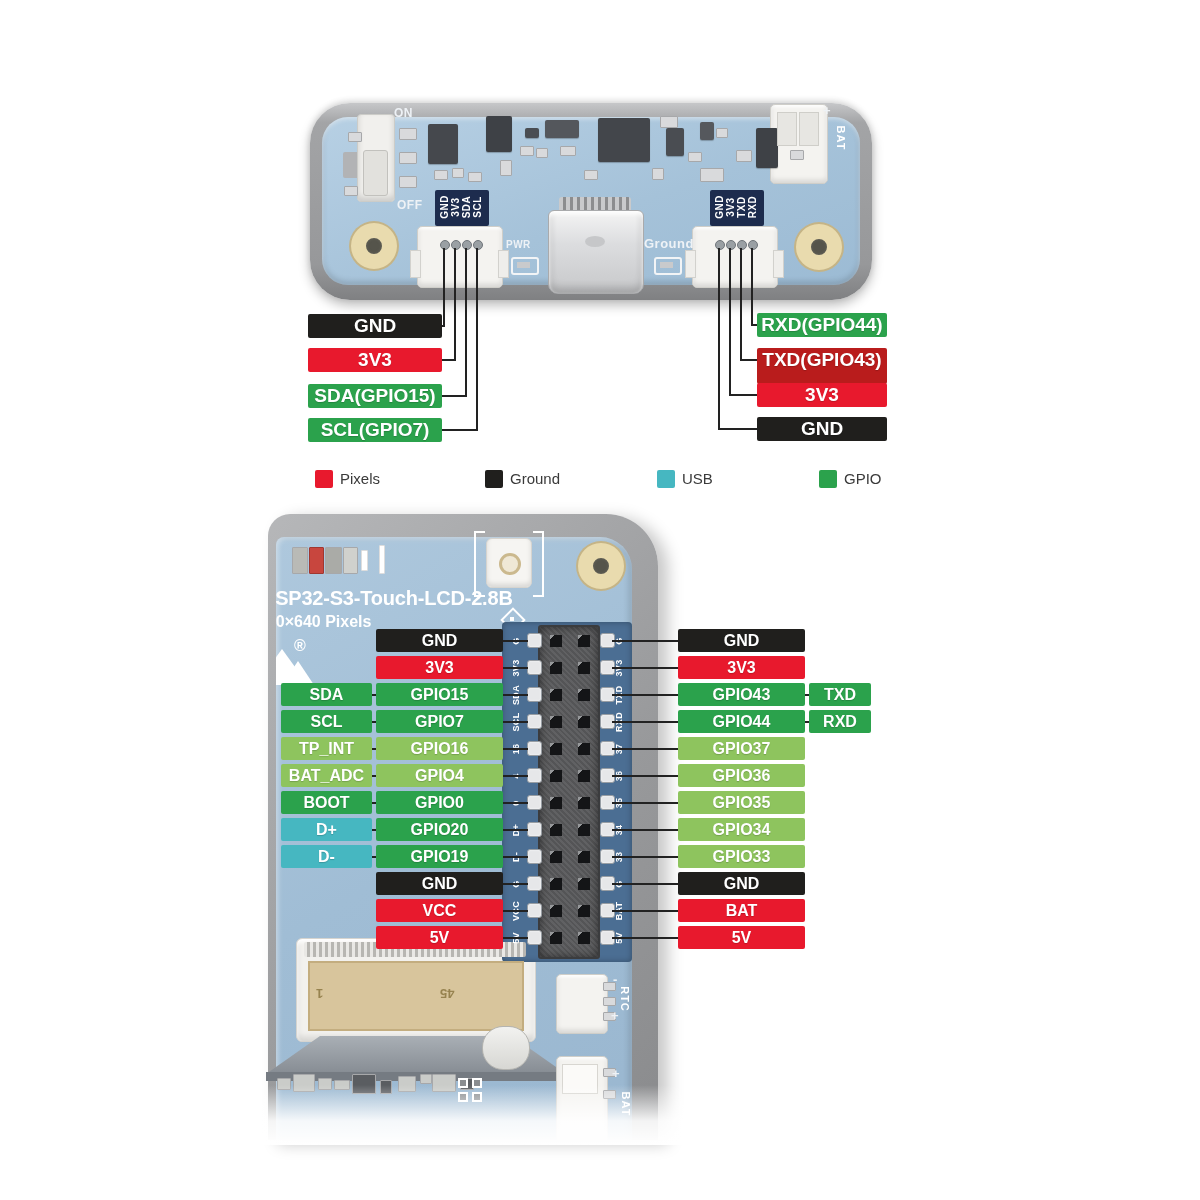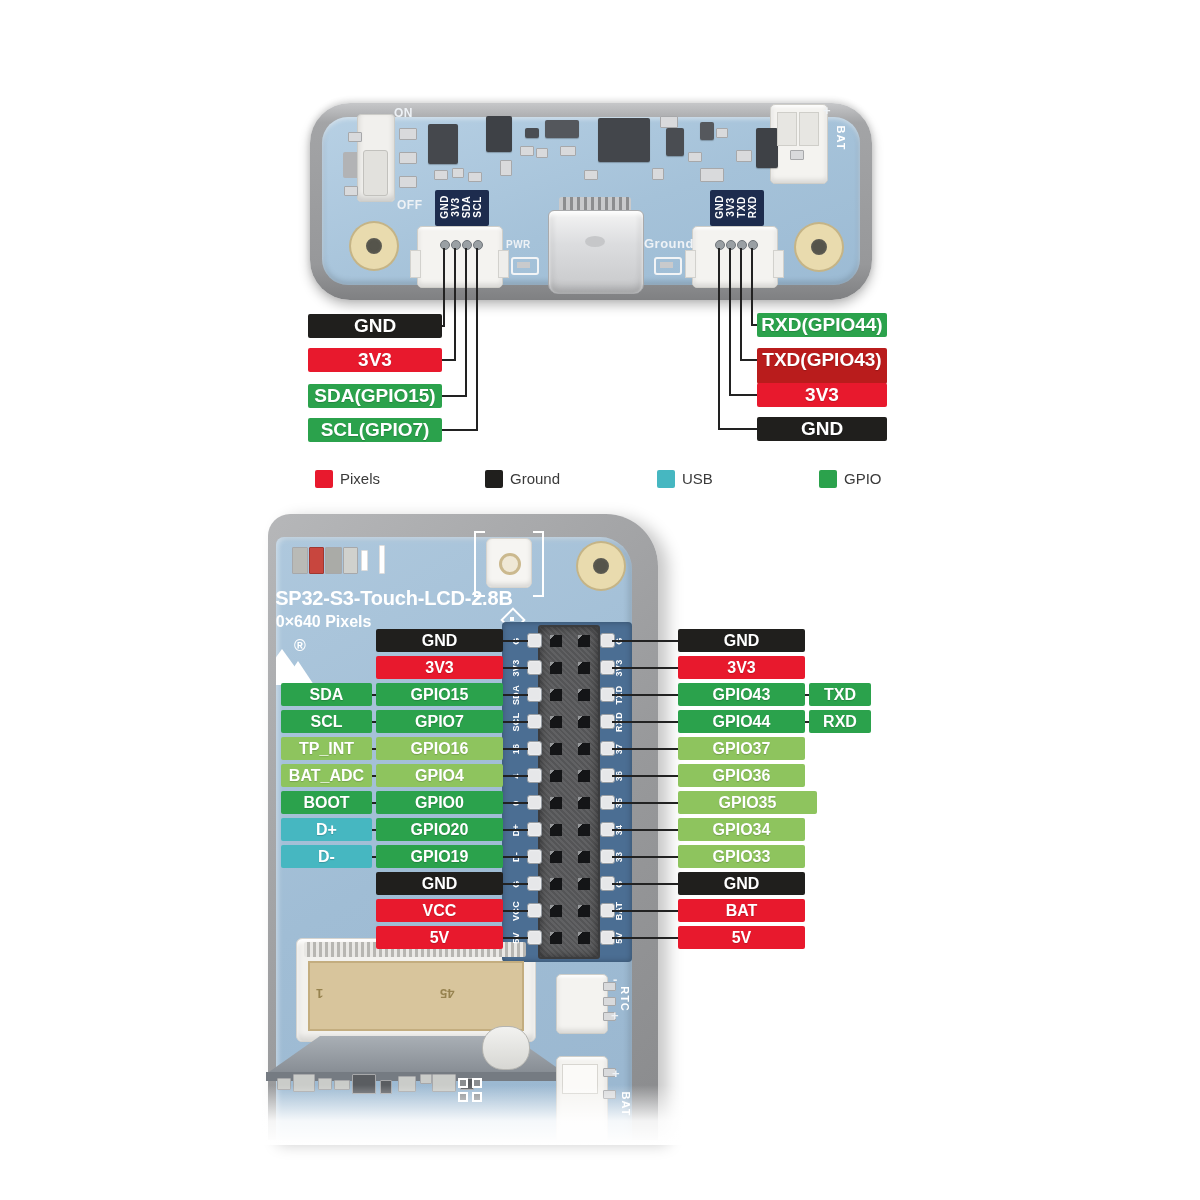--- a/index.html
+++ b/index.html
@@ -326,21 +326,21 @@
       <div class="line" style="left: 371px; top: 801.5px; width: 6px; height: 2px;"></div>
       <div class="pinbox small" style="left: 376px; top: 791px; width: 127px; height: 23px; line-height: 23px; background: rgb(43, 162, 76);">GPIO0</div>
       <div class="line" style="left: 503px; top: 801.5px; width: 25px; height: 2px;"></div>
       <div class="silk rsilk" style="left: 516px; top: 802.5px;">0</div>
       <div class="pad" style="left: 527px; top: 795px;"></div>
       <div class="hpin" style="left: 550px; top: 796.5px;"></div>
       <div class="hpin" style="left: 578px; top: 796.5px;"></div>
       <div class="pad" style="left: 600px; top: 795px;"></div>
       <div class="silk rsilk" style="left: 619px; top: 802.5px;">35</div>
       <div class="line" style="left: 612px; top: 801.5px; width: 66px; height: 2px;"></div>
-      <div class="pinbox small" style="left: 678px; top: 791px; width: 139px; height: 23px; line-height: 23px; background: rgb(142, 196, 94);">GPIO35</div>
+      <div class="pinbox small" style="left: 678px; top: 791px; width: 127px; height: 23px; line-height: 23px; background: rgb(142, 196, 94);">GPIO35</div>
       <div class="pinbox small" style="left: 281px; top: 818px; width: 91px; height: 23px; line-height: 23px; background: rgb(70, 183, 193);">D+</div>
       <div class="line" style="left: 371px; top: 828.5px; width: 6px; height: 2px;"></div>
       <div class="pinbox small" style="left: 376px; top: 818px; width: 127px; height: 23px; line-height: 23px; background: rgb(43, 162, 76);">GPIO20</div>
       <div class="line" style="left: 503px; top: 828.5px; width: 25px; height: 2px;"></div>
       <div class="silk rsilk" style="left: 516px; top: 829.5px;">D+</div>
       <div class="pad" style="left: 527px; top: 822px;"></div>
       <div class="hpin" style="left: 550px; top: 823.5px;"></div>
       <div class="hpin" style="left: 578px; top: 823.5px;"></div>
       <div class="pad" style="left: 600px; top: 822px;"></div>
       <div class="silk rsilk" style="left: 619px; top: 829.5px;">34</div>

